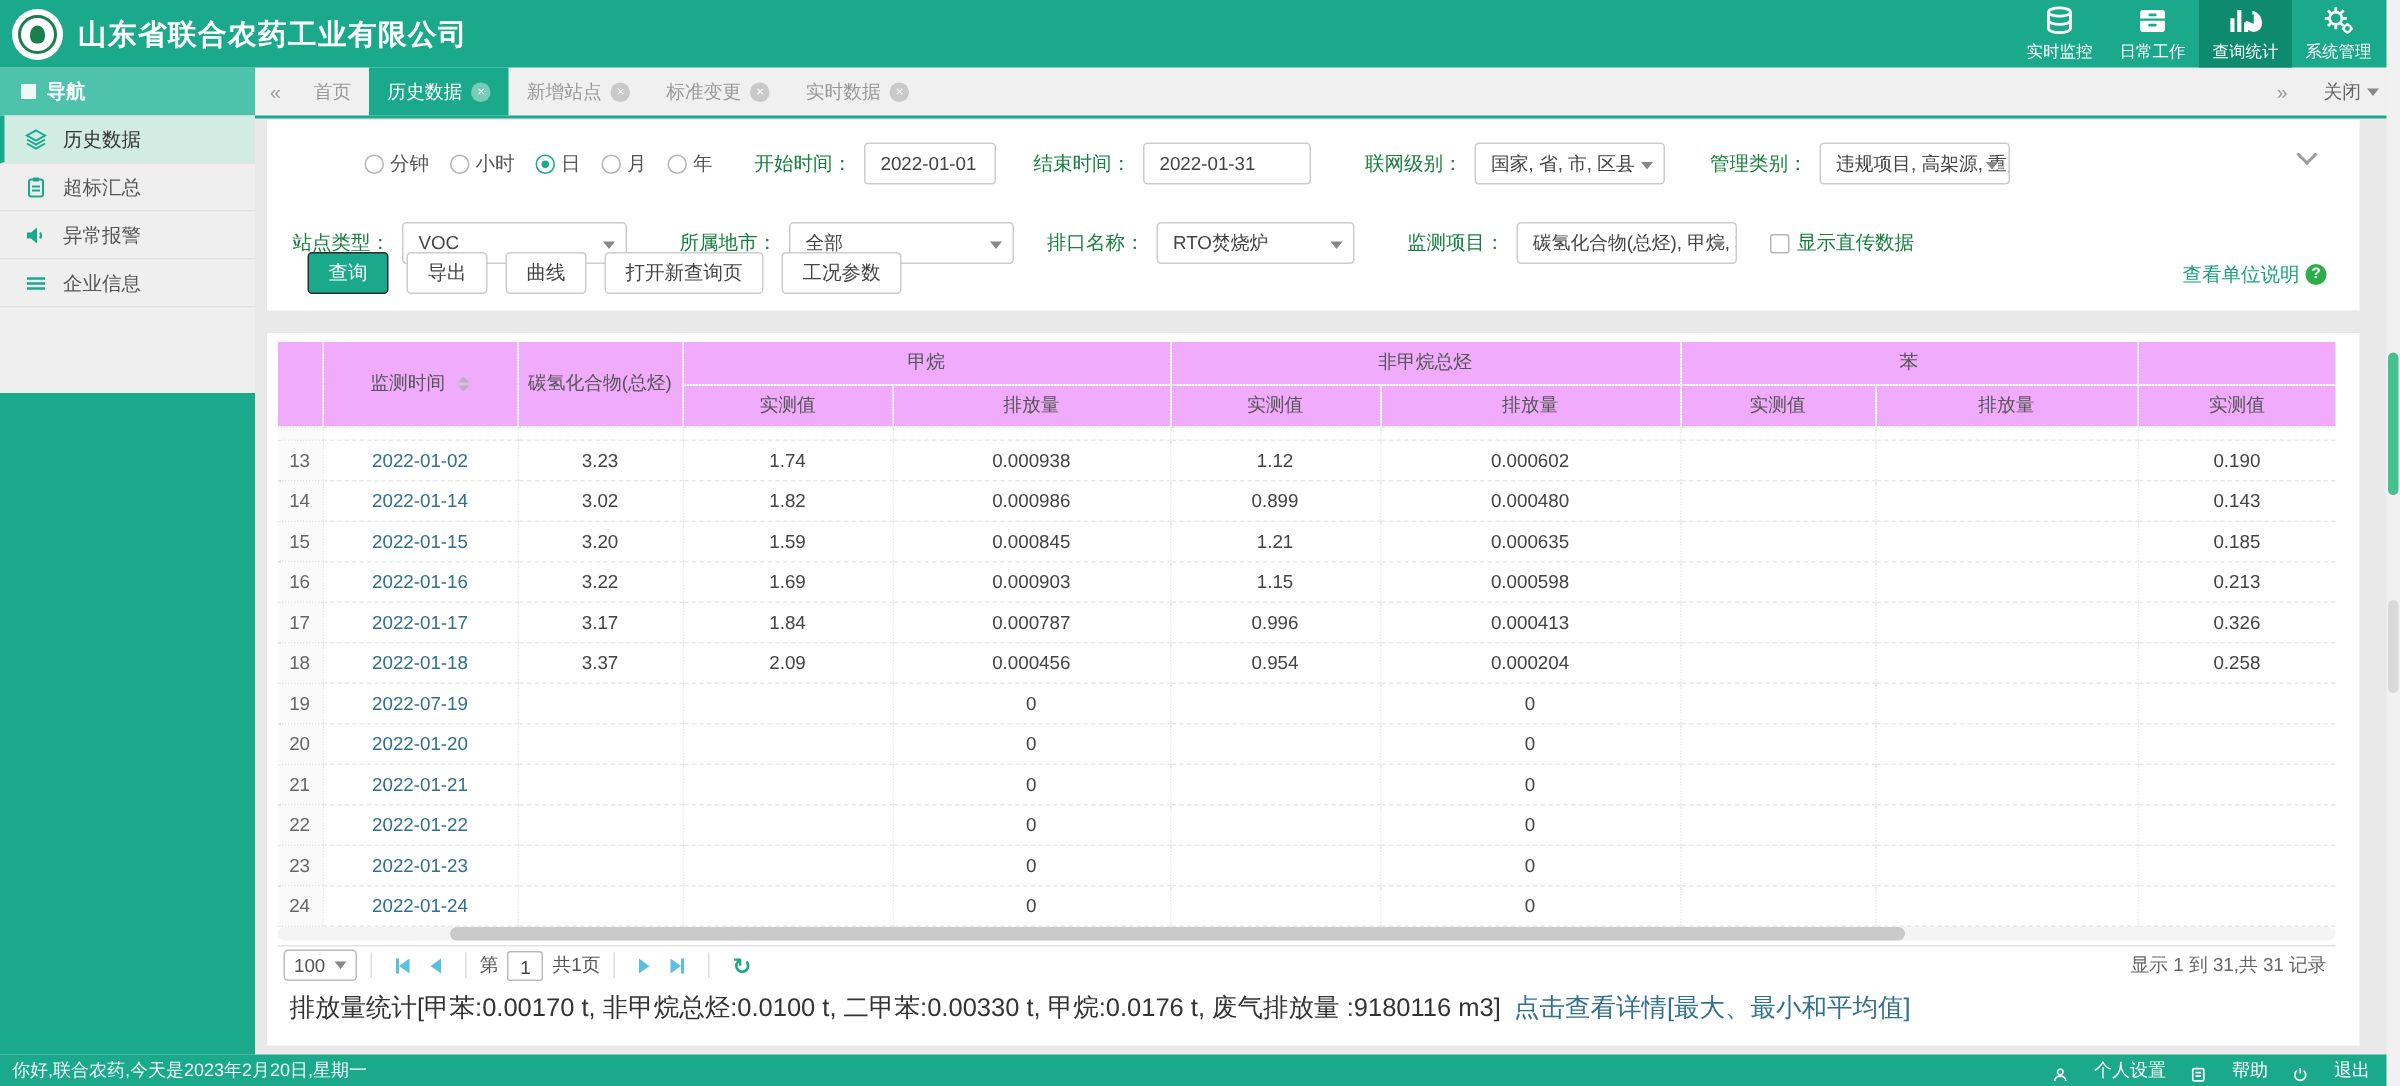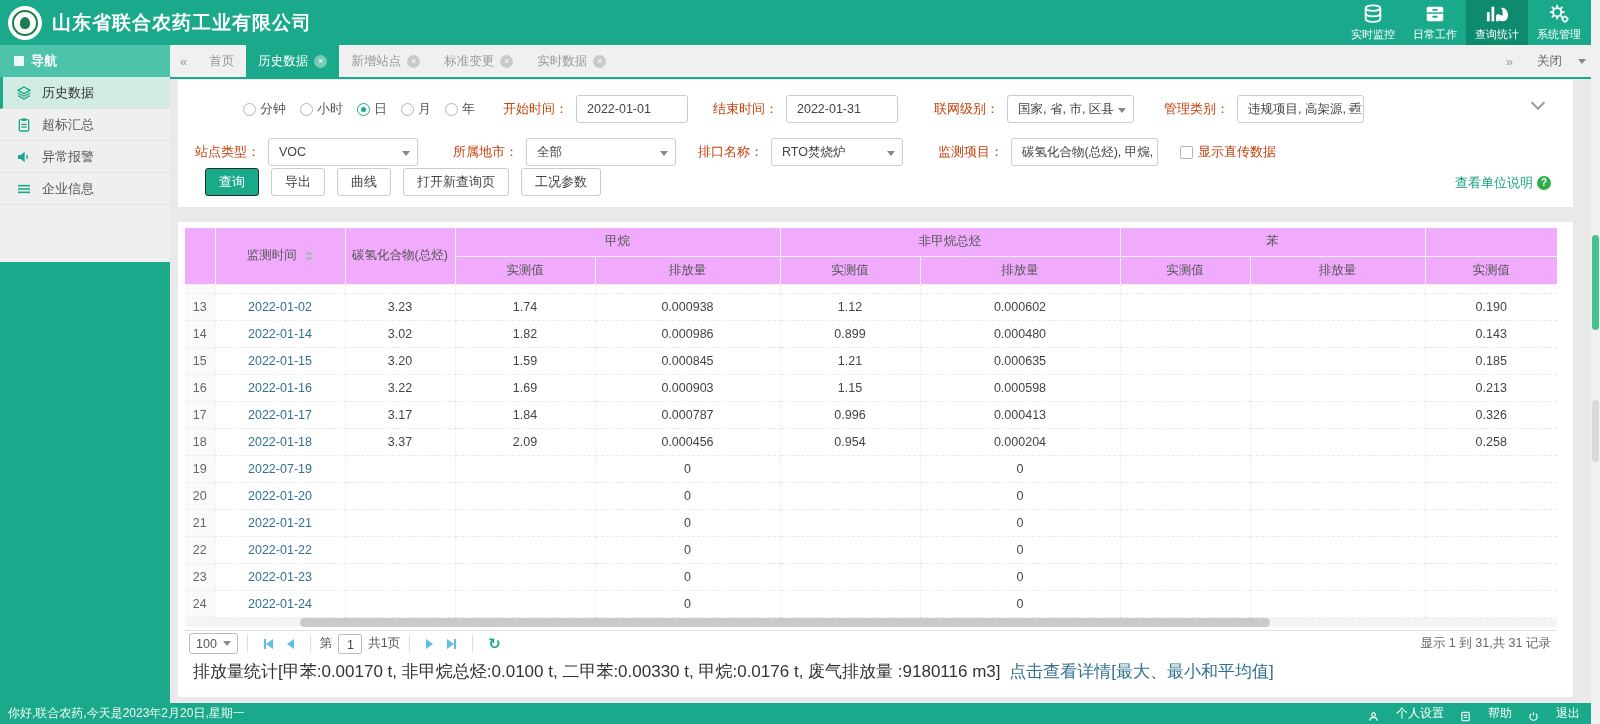--- a/index.html
+++ b/index.html
@@ -27,30 +27,30 @@
   .sidebar-lower { position:absolute; left:0; top:262px; width:170px; height:441px; background:#1aaa8b; z-index:4; }
 
   
   .tabbar { position:absolute; left:170px; top:45px; width:1430px; height:34px; background:#f0f0f0; border-bottom:2px solid #1aaa8b; display:flex; align-items:center; z-index:3; }
   .tab-arrow { color:#9a9a9a; font-size:13px; padding:0 10px; cursor:pointer; }
   .tab { height:32px; display:flex; align-items:center; padding:0 12px; font-size:12.5px; color:#999; gap:6px; cursor:pointer; white-space:nowrap; }
   .tab.active { background:#1aaa8b; color:#fff; }
   .tab-close { width:13px; height:13px; border-radius:50%; background:#c9c9c9; color:#fff; font-size:9px; line-height:13px; text-align:center; cursor:pointer; }
   .tab.active .tab-close { background:rgba(255,255,255,.4); }
   .tabbar-right { margin-left:auto; display:flex; align-items:center; gap:14px; padding-right:14px; }
-  .close-menu { font-size:12.5px; color:#666; display:flex; align-items:center; gap:16px; cursor:pointer; }
+  .close-menu { font-size:12.5px; color:#666; display:flex; align-items:center; gap:4px; cursor:pointer; }
   .caret-down { width:0; height:0; border-left:4px solid transparent; border-right:4px solid transparent; border-top:5px solid #888; }
 
   
   .filter-card { position:absolute; left:178px; top:80px; width:1395px; height:127px; background:#fff; z-index:2; }
   .frow { position:absolute; left:0; display:flex; align-items:center; }
   .frow1 { top:15px; left:65px; }
-  .frow2 { top:58px; left:17px;text-align:center; }
+  .frow2 { top:68px; left:17px;text-align:center; }
   .frow3 { top:88px; left:27px; }
-  .flabel { font-size:13px; color:#c2410c; white-space:nowrap; }
+  .flabel { font-size:13px; color:#15803d; white-space:nowrap; }
   .finput, .fsel { height:28px; border:1px solid #ccc; border-radius:3px; background:#fff; display:flex; align-items:center; padding:0 10px; font-size:12.5px; color:#444; white-space:nowrap; overflow:hidden; position:relative; cursor:pointer; }
   .fsel { padding-right:20px; }
   .fsel .caret-down { position:absolute; right:7px; top:12px; }
   .radio-group { display:flex; align-items:center; gap:14px; margin-right:28px; }
   .radio { display:flex; align-items:center; gap:4px; font-size:13px; color:#555; cursor:pointer; }
   .rdot { width:13px; height:13px; border:1px solid #b5b5b5; border-radius:50%; background:#fff; position:relative; }
   .radio.checked .rdot { border-color:#1aaa8b; }
   .radio.checked .rdot::after { content:""; position:absolute; left:3px; top:3px; width:5px; height:5px; border-radius:50%; background:#1aaa8b; }
   .chk { width:13px; height:13px; border:1px solid #b5b5b5; background:#fff; border-radius:2px; }
   .collapse-ico { position:absolute; right:28px; top:18px; width:12px; height:8px; cursor:pointer; }
@@ -274,21 +274,21 @@
       <span class="radio">
           <span class="rdot"></span>
           <span>月</span>
         </span>
       <span class="radio">
           <span class="rdot"></span>
           <span>年</span>
         </span>
     </div>
     <span class="flabel">开始时间：</span>
-    <div class="finput" style="width:112px; margin:0 25px 0 8px;">2022-01-01</div>
+    <div class="finput" style="width:88px; margin:0 25px 0 8px;">2022-01-01</div>
     <span class="flabel">结束时间：</span>
     <div class="finput" style="width:112px; margin:0 36px 0 8px;">2022-01-31</div>
     <span class="flabel">联网级别：</span>
     <div class="fsel" style="width:127px; margin:0 30px 0 8px;">
       <span>国家, 省, 市, 区县</span>
       <span class="caret-down"></span>
     </div>
     <span class="flabel">管理类别：</span>
     <div class="fsel" style="width:127px; margin-left:8px;">
       <span>违规项目, 高架源, 重点排污</span>

